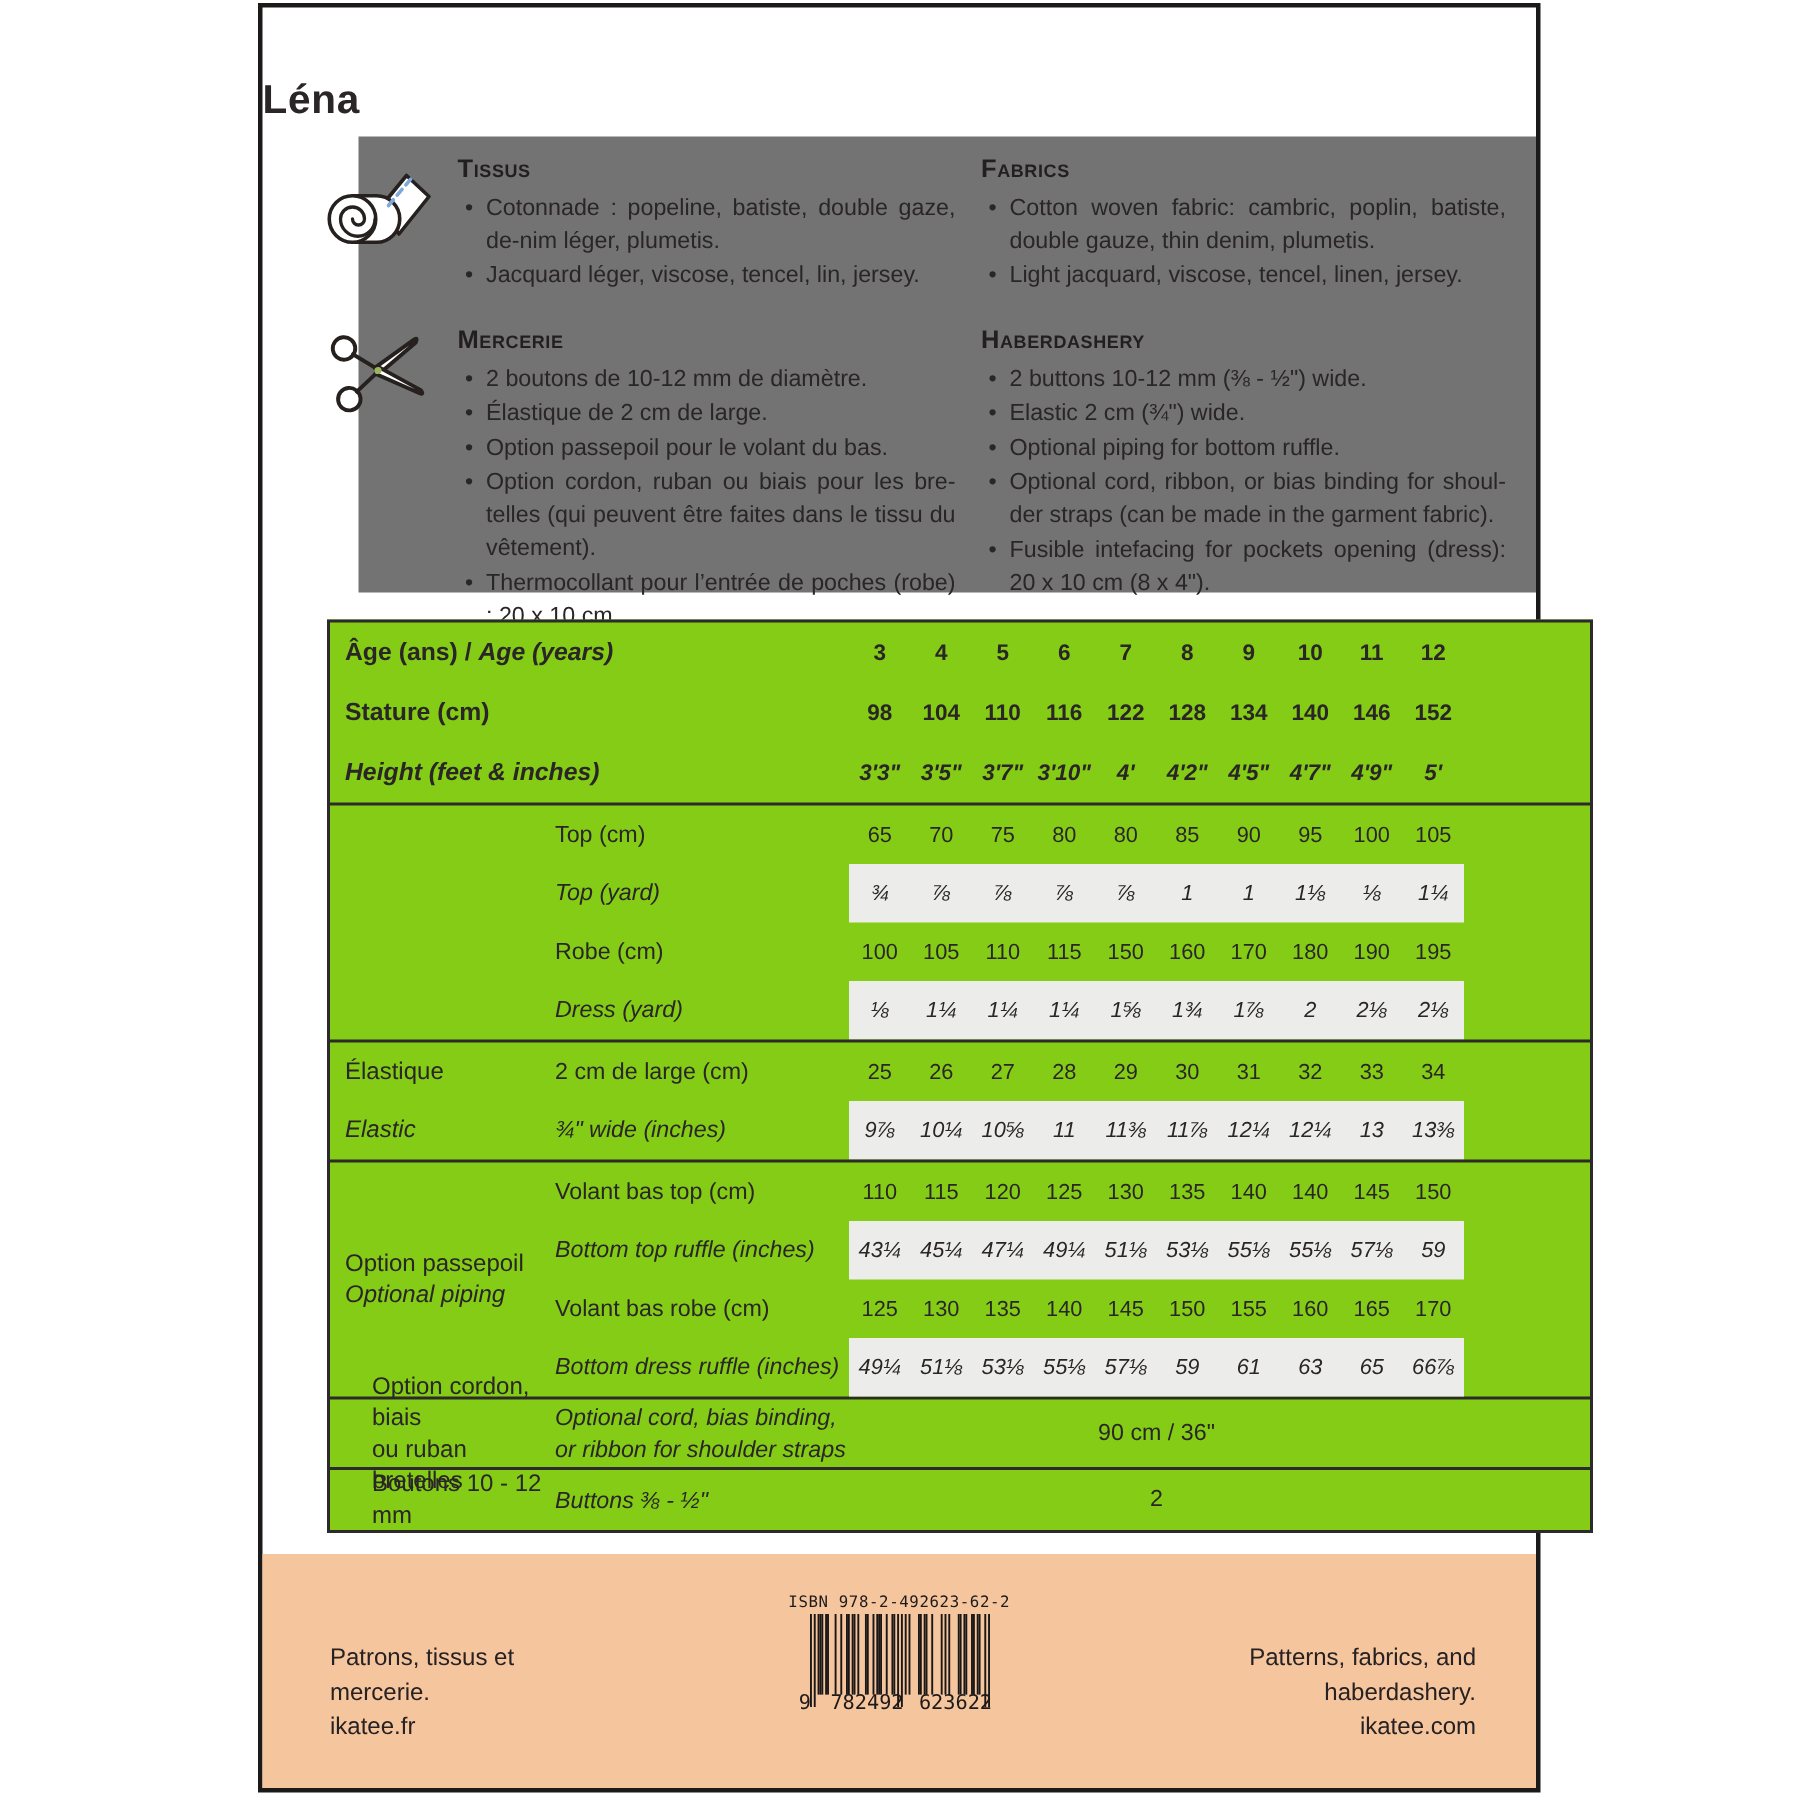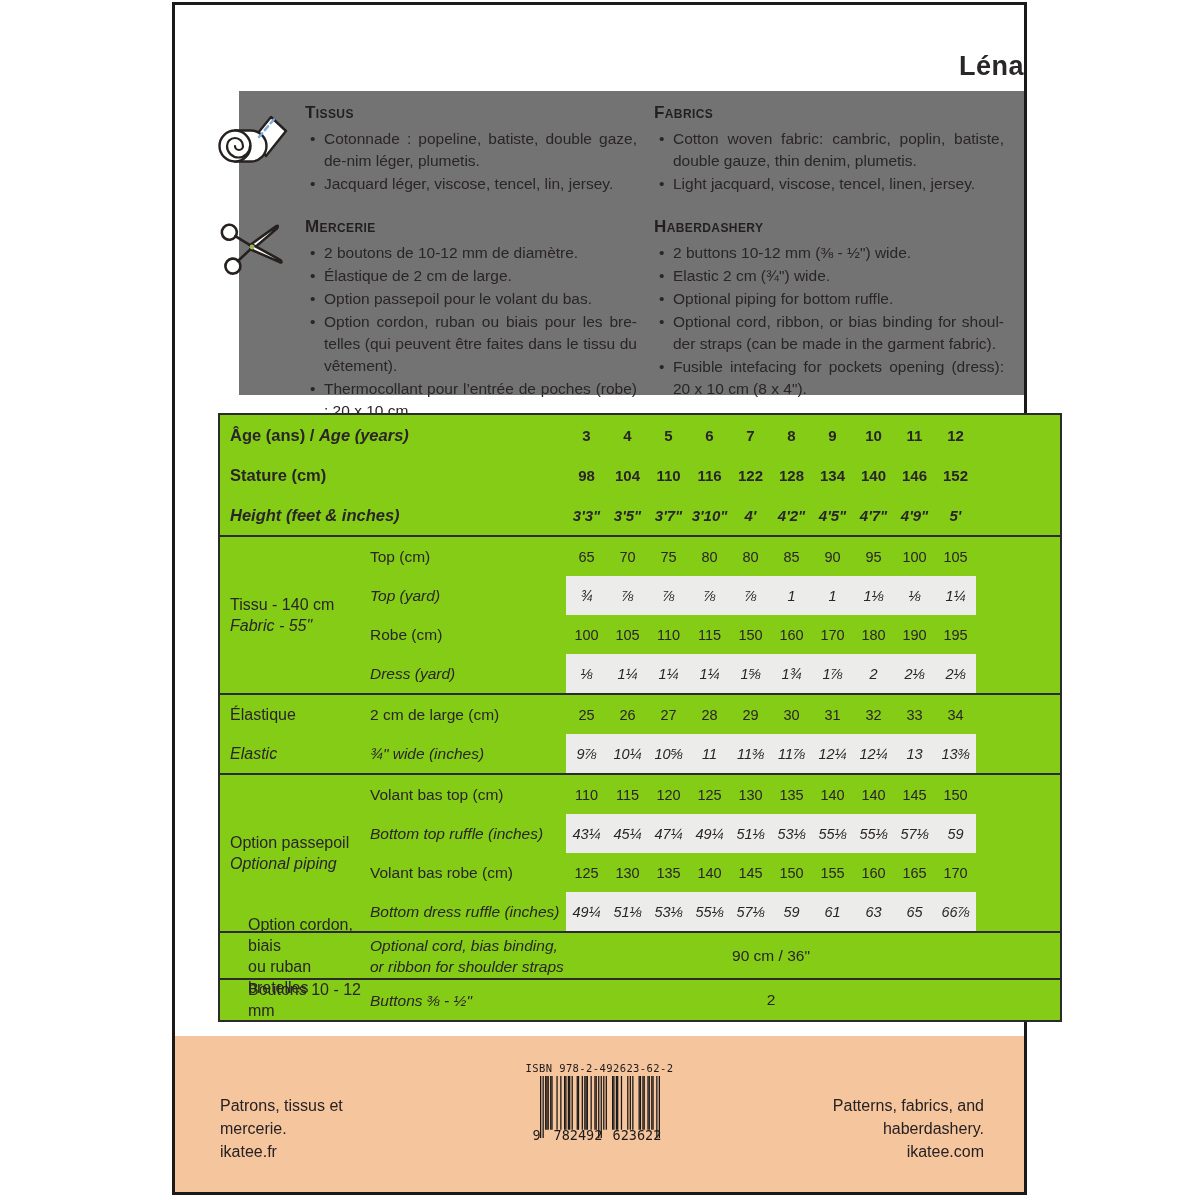--- a/index.html
+++ b/index.html
@@ -7,21 +7,21 @@
     width:1200px; height:1200px; position:relative;
     background:#ffffff; font-family:"Liberation Sans", sans-serif;
     color:#2a2526;
   }
   .page {
     position:absolute; left:172px; top:2px; width:855px; height:1193px;
     border:3px solid #1c1919; background:#fff;
   }
   .title {
     position:absolute; top:46px; left:0; width:100%;
-    text-align:right; font-size:27px; font-weight:700; letter-spacing:0.5px;
+    text-align:left; font-size:27px; font-weight:700; letter-spacing:0.5px;
   }
   
   .info-box {
     position:absolute; left:64px; top:86px; right:0; height:304px;
     background:#737373;
   }
   .icon { position:absolute; }
   .icon-roll { left:42px; top:102px; width:74px; height:62px; }
   .icon-scissors { left:44px; top:212px; width:66px; height:60px; }
   .col { position:absolute; top:12px; }
@@ -205,24 +205,20 @@
             <div class="vcell bold ital">4'</div>
             <div class="vcell bold ital">4'2"</div>
             <div class="vcell bold ital">4'5"</div>
             <div class="vcell bold ital">4'7"</div>
             <div class="vcell bold ital">4'9"</div>
             <div class="vcell bold ital">5'</div>
           </div>
         </div>
       </div>
       <div class="tgroup">
-        <div class="glabel">
-          <span class="fr">Tissu - 140 cm</span>
-          <span class="en">Fabric - 55"</span>
-        </div>
         <div class="trow g">
           <div class="c1"></div>
           <div class="c2">Top (cm)</div>
           <div class="vals">
             <div class="vcell">65</div>
             <div class="vcell">70</div>
             <div class="vcell">75</div>
             <div class="vcell">80</div>
             <div class="vcell">80</div>
             <div class="vcell">85</div>

